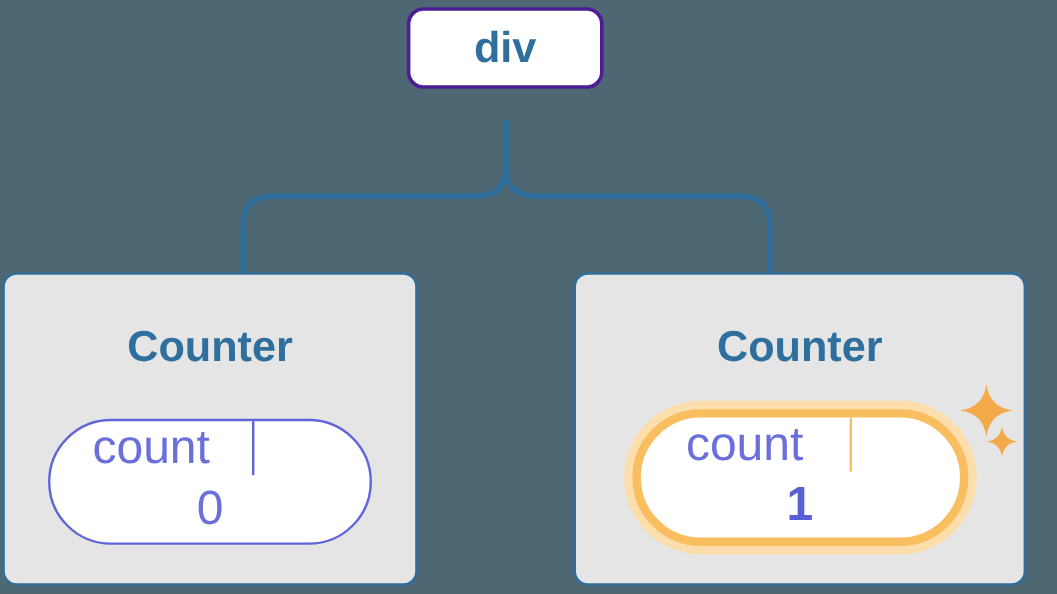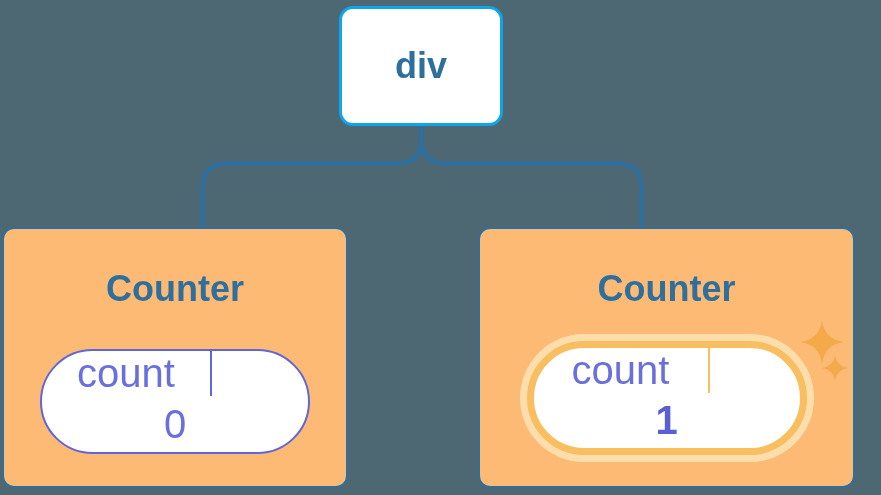--- a/index.html
+++ b/index.html
@@ -21,39 +21,39 @@
   }
   .connectors path {
     fill: none;
     stroke: #2e6f9e;
     stroke-width: 4.5;
   }
 
   .root-node {
     position: absolute;
     left: 339px; top: 6px;
-    width: 164px; height: 120px;
+    width: 164px; height: 68px;
     background: #ffffff;
-    border: 3px solid #0ea5e9;
+    border: 3px solid #4c1d95;
     border-radius: 14px;
     display: flex;
     align-items: center;
     justify-content: center;
   }
   .root-node span {
     font-size: 36px;
     font-weight: 600;
     color: #2e6f9e;
   }
 
   .card {
     position: absolute;
     top: 227px;
     height: 261px;
-    background: #fdba74;
+    background: #e5e5e5;
     border: 2.5px solid #2e6f9e;
     border-radius: 12px;
     display: flex;
     flex-direction: column;
     align-items: center;
     padding-top: 38px;
   }
   .card-left  { left: 2px;   width: 346px; }
   .card-right { left: 478px; width: 377px; }
 

